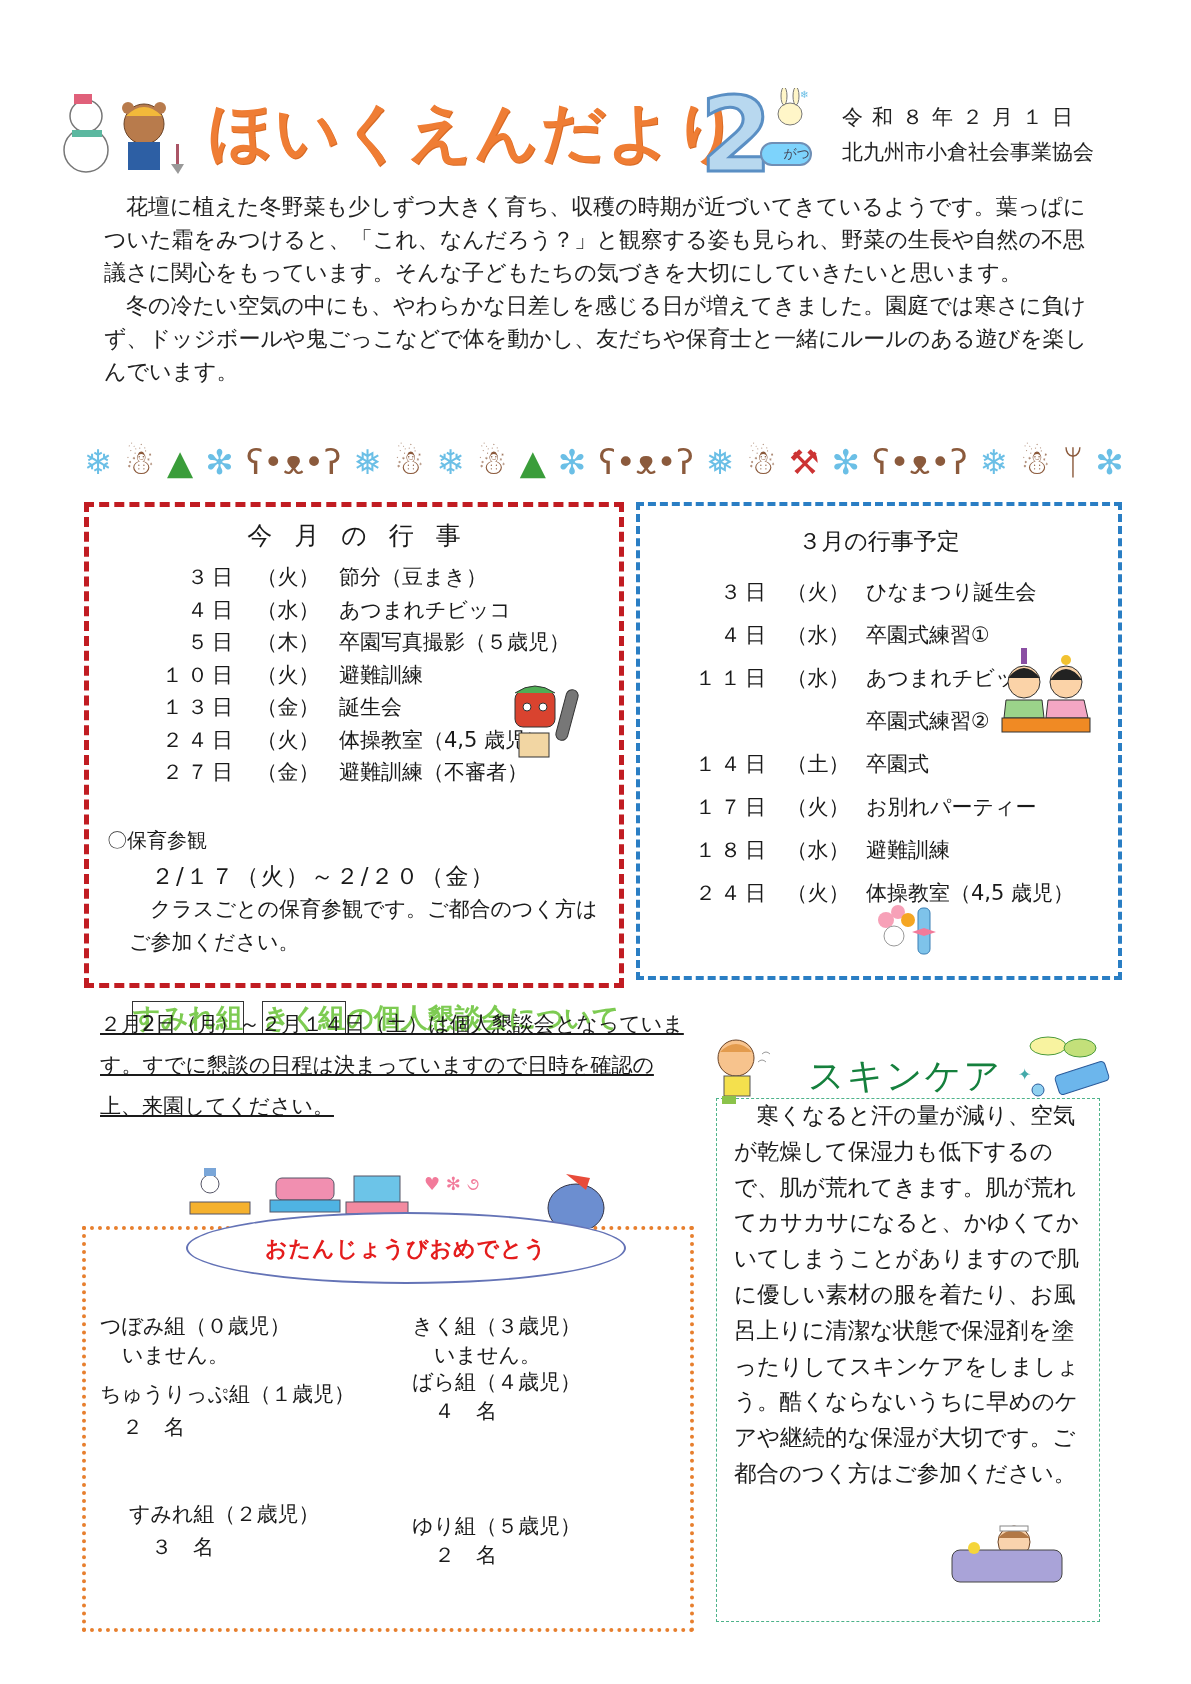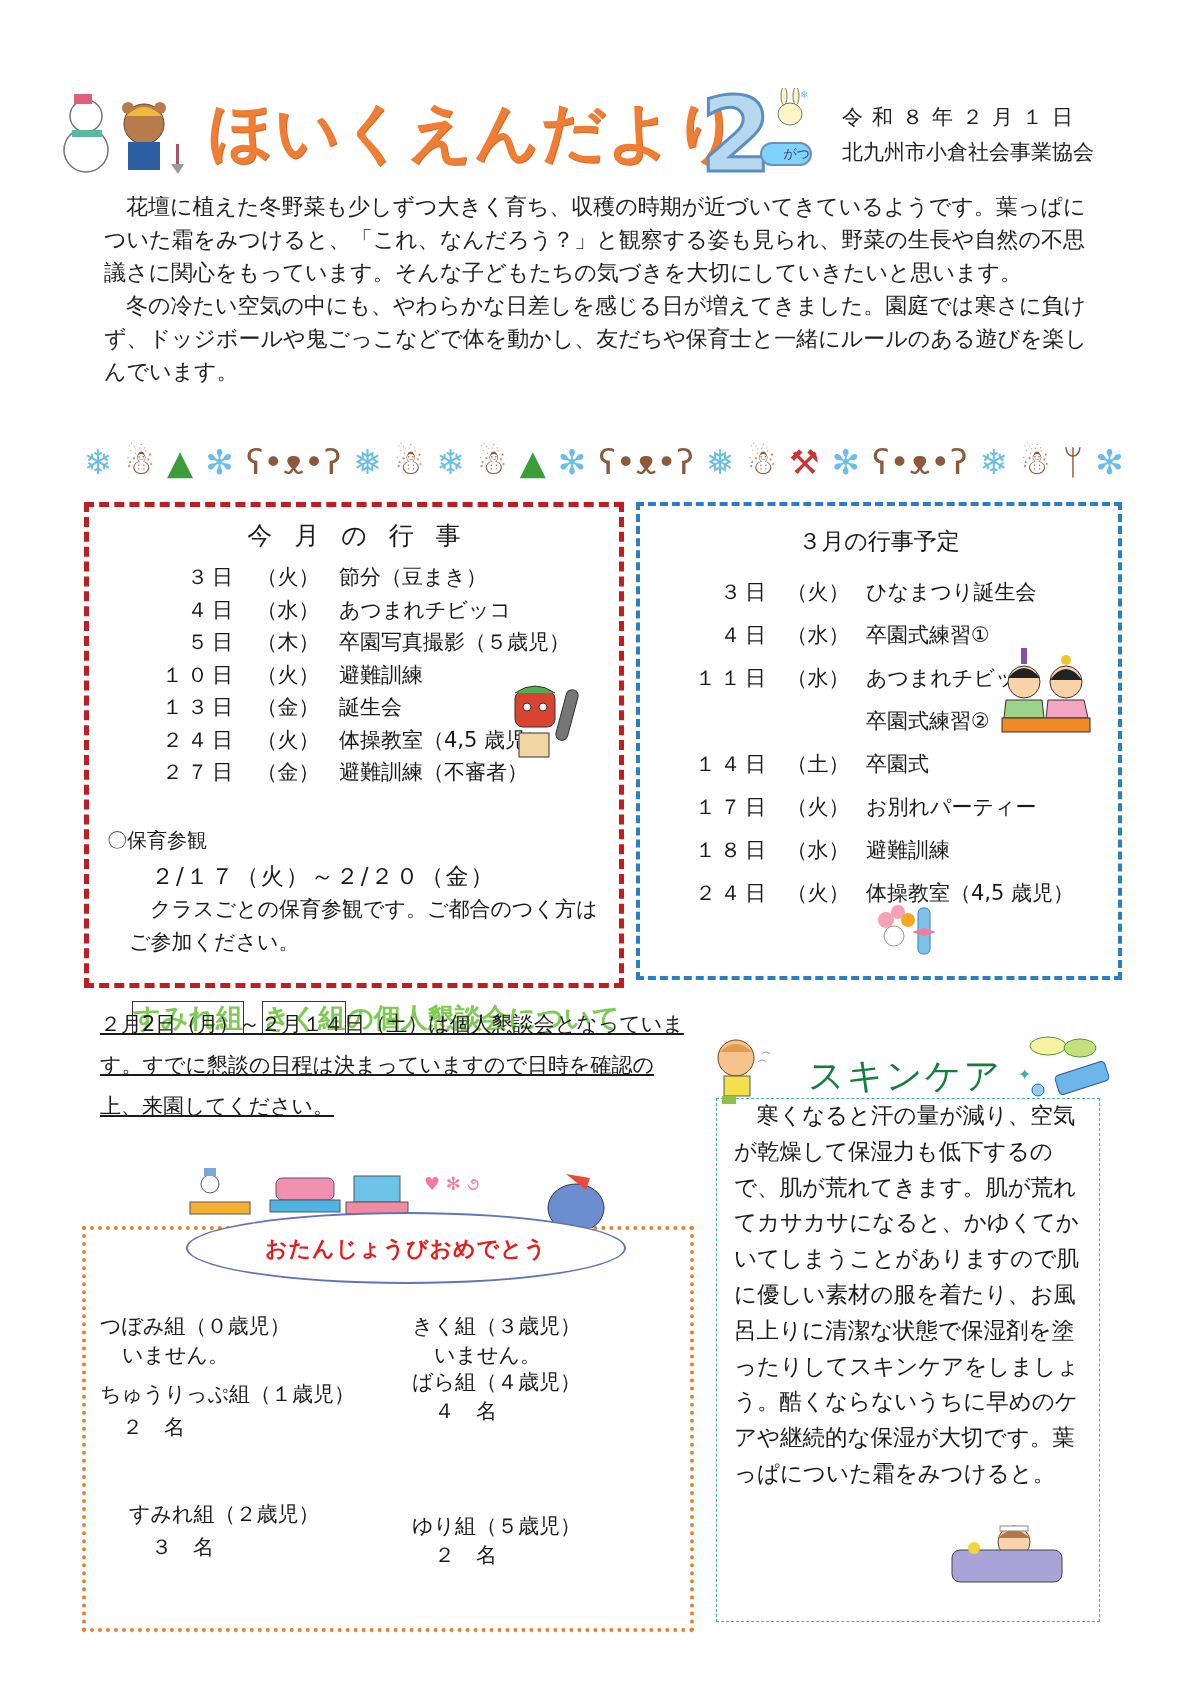--- a/index.html
+++ b/index.html
@@ -303,20 +303,20 @@
   <path d="M52 30 q4 -4 8 0 M56 22 q4 -4 8 0" stroke="#999" fill="none"></path>
 </svg>
 <div class="abs skin-title">スキンケア</div>
 <svg class="abs cream" viewBox="0 0 104 70">
   <ellipse cx="38" cy="14" rx="18" ry="9" fill="#f8f3a0" stroke="#4a9a3a"></ellipse>
   <ellipse cx="70" cy="16" rx="16" ry="9" fill="#c3e07a" stroke="#4a9a3a"></ellipse>
   <rect x="46" y="36" width="52" height="20" rx="4" fill="#6cb6ec" stroke="#2a5a9a" transform="rotate(-18 72 46)"></rect>
   <text x="8" y="48" font-size="16" fill="#4aa">✦</text>
   <circle cx="28" cy="58" r="6" fill="#8fd0f0" stroke="#2a5a9a"></circle>
 </svg>
-<div class="abs skin-text">寒くなると汗の量が減り、空気が乾燥して保湿力も低下するので、肌が荒れてきます。肌が荒れてカサカサになると、かゆくてかいてしまうことがありますので肌に優しい素材の服を着たり、お風呂上りに清潔な状態で保湿剤を塗ったりしてスキンケアをしましょう。酷くならないうちに早めのケアや継続的な保湿が大切です。葉っぱについた霜をみつけると。</div>
+<div class="abs skin-text">寒くなると汗の量が減り、空気が乾燥して保湿力も低下するので、肌が荒れてきます。肌が荒れてカサカサになると、かゆくてかいてしまうことがありますので肌に優しい素材の服を着たり、お風呂上りに清潔な状態で保湿剤を塗ったりしてスキンケアをしましょう。酷くならないうちに早めのケアや継続的な保湿が大切です。ご都合のつく方はご参加ください。</div>
 <svg class="abs bath" viewBox="0 0 122 68">
   <circle cx="70" cy="22" r="16" fill="#f9d3ad" stroke="#6a4326"></circle>
   <path d="M54 18 Q70 2 86 18" fill="#b27845"></path>
   <rect x="56" y="6" width="28" height="5" fill="#fff" stroke="#888"></rect>
   <rect x="8" y="30" width="110" height="32" rx="8" fill="#a9a3d8" stroke="#444"></rect>
   <circle cx="30" cy="28" r="6" fill="#f5d53a"></circle>
 </svg>
 
 </body></html>

